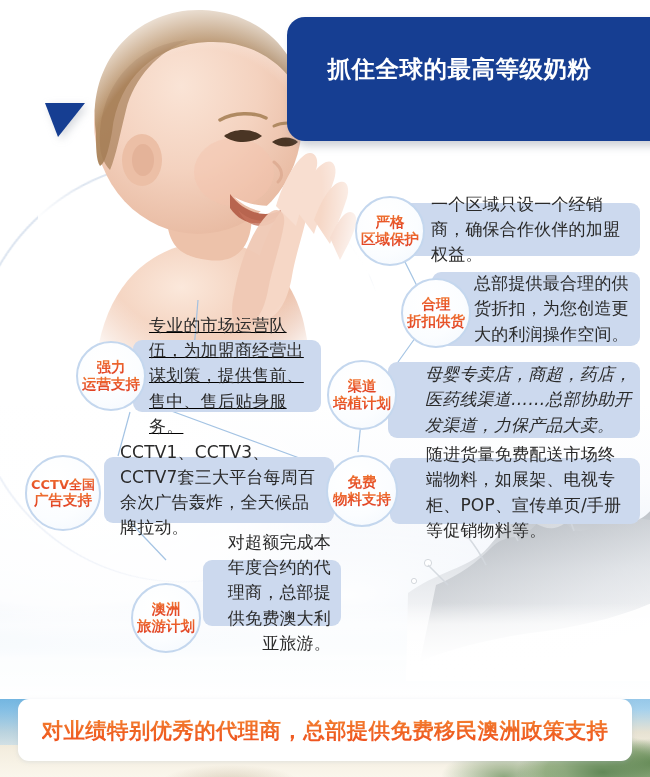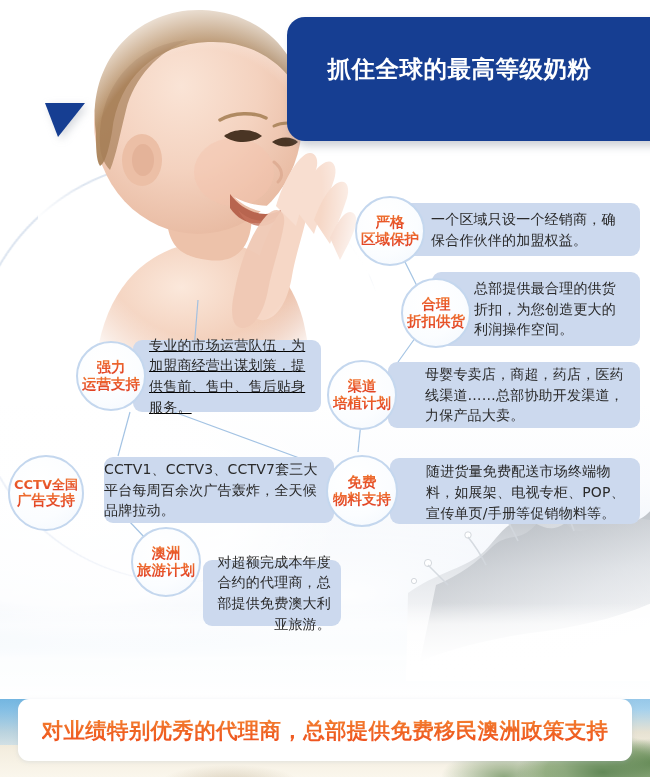--- a/index.html
+++ b/index.html
@@ -114,21 +114,21 @@
   .panel{
     position:absolute;
     background:#ccd9ee;
     border-radius:9px;
     box-sizing:border-box;
     display:flex;align-items:center;
   }
   .panel p{
     margin:0;
     color:#2a2a2a;
-    font-size:14px;
+    font-size:17px;
     line-height:1.48;
     letter-spacing:.2px;
   }
   .badge{
     position:absolute;
     border-radius:50%;
     background:
       radial-gradient(circle at 38% 32%, #ffffff 0%, #fbfdff 58%, #f2f7fd 100%);
     border:2px solid #c4d7ee;
     box-sizing:border-box;
@@ -324,54 +324,54 @@
     <div class="panel" style="left:133px;top:340px;width:188px;height:72px;padding:7px 11px 7px 16px;text-decoration:underline;">
       <p>专业的市场运营队伍，为加盟商经营出谋划策，提供售前、售中、售后贴身服务。</p>
     </div>
     <div class="badge" style="left:76px;top:341px;width:70px;height:70px;">
       <span>强力</span>
       <span>运营支持</span>
     </div>
   </div>
 
   <div class="feat">
-    <div class="panel" style="left:388px;top:362px;width:252px;height:66px;padding:7px 6px 7px 37px;">
+    <div class="panel" style="left:388px;top:362px;width:252px;height:76px;padding:7px 6px 7px 37px;font-style:italic;">
       <p>母婴专卖店，商超，药店，医药线渠道……总部协助开发渠道，力保产品大卖。</p>
     </div>
     <div class="badge" style="left:327px;top:360px;width:70px;height:70px;">
       <span>渠道</span>
       <span>培植计划</span>
     </div>
   </div>
 
   <div class="feat">
-    <div class="panel" style="left:104px;top:457px;width:230px;height:66px;padding:7px 11px 7px 0;justify-content:center;">
+    <div class="panel" style="left:104px;top:457px;width:230px;height:66px;padding:7px 11px 7px 16px;justify-content:center;">
       <p>CCTV1、CCTV3、CCTV7套三大平台每周百余次广告轰炸，全天候品牌拉动。</p>
     </div>
-    <div class="badge" style="left:8px;top:455px;width:76px;height:76px;">
+    <div class="badge" style="left:25px;top:455px;width:76px;height:76px;">
       <span class="small">CCTV全国</span>
       <span>广告支持</span>
     </div>
   </div>
 
   <div class="feat">
     <div class="panel" style="left:390px;top:458px;width:250px;height:66px;padding:7px 11px 4px 36px;">
       <p>随进货量免费配送市场终端物料，如展架、电视专柜、POP、宣传单页/手册等促销物料等。</p>
     </div>
     <div class="badge" style="left:326px;top:455px;width:72px;height:72px;">
       <span>免费</span>
       <span>物料支持</span>
     </div>
   </div>
 
   <div class="feat">
     <div class="panel" style="left:203px;top:560px;width:138px;height:66px;padding:7px 10px 7px 14px;text-align:right;">
       <p>对超额完成本年度合约的代理商，总部提供免费澳大利亚旅游。</p>
     </div>
-    <div class="badge" style="left:131px;top:527px;width:70px;height:70px;">
+    <div class="badge" style="left:131px;top:583px;width:70px;height:70px;">
       <span>澳洲</span>
       <span>旅游计划</span>
     </div>
   </div>
 
   <div class="bubble">
     <div class="bubble-txt">
       <div>抓住全球的最高等级奶粉</div>
     </div>
   </div>

